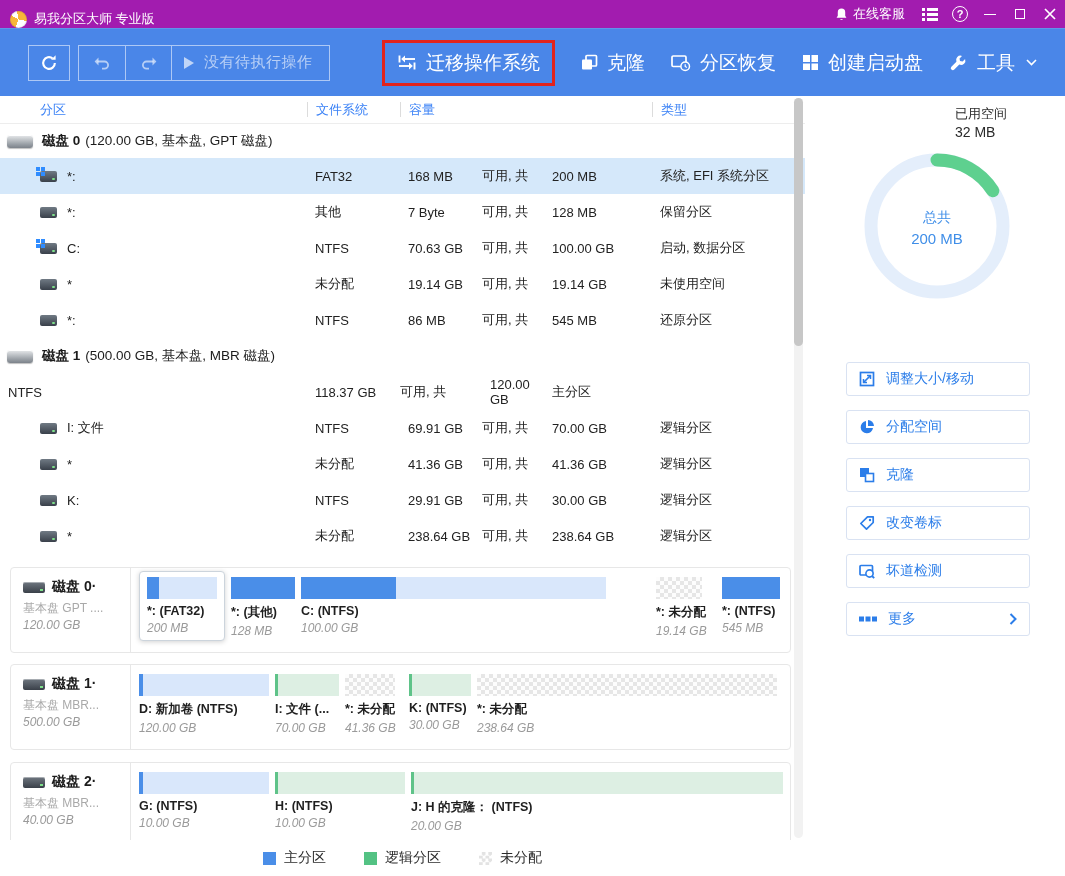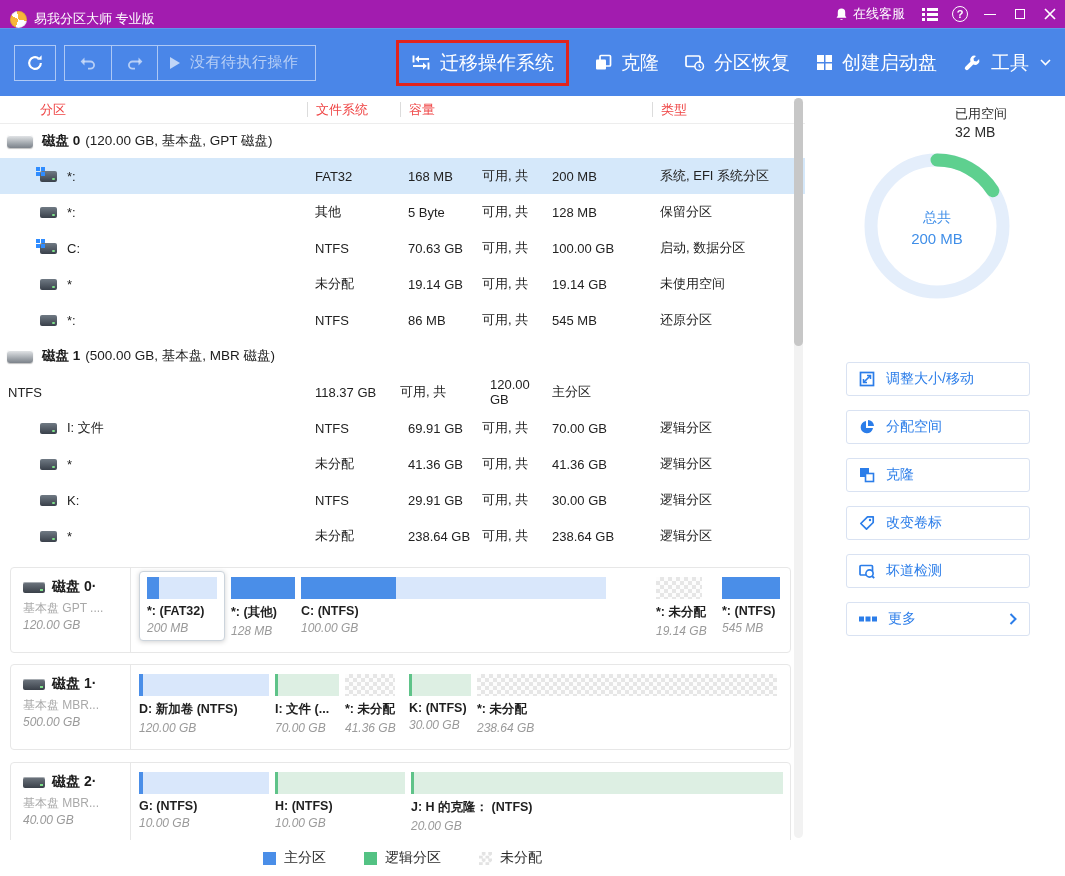--- a/index.html
+++ b/index.html
@@ -14,39 +14,39 @@
         box-shadow:inset 0 0 0 1px rgba(0,0,0,.08)}
   .tb-right{margin-left:auto;display:flex;align-items:center;height:28px}
   .tb-svc{display:flex;align-items:center;gap:5px;padding:0 10px;height:28px;cursor:default}
   .tb-ico{width:30px;height:28px;display:flex;align-items:center;justify-content:center}
   .helpdot{width:16px;height:16px;border-radius:50%;border:1.5px solid #fff;display:flex;align-items:center;
            justify-content:center;font-size:11px;font-weight:bold;color:#fff;box-sizing:border-box}
   .winbox{width:10px;height:10px;border:1.6px solid #fff;box-sizing:border-box}
   .minline{width:12px;height:0;border-top:1.8px solid #fff}
   
   .toolbar{left:0;top:28px;width:1065px;height:68px;background:#4a86e8;display:flex;align-items:center;
-           box-sizing:border-box;padding:0 14px;border-top:1px solid rgba(255,255,255,.12)}
+           box-sizing:border-box;padding:0 28px;border-top:1px solid rgba(255,255,255,.12)}
   .sq-btn{height:36px;border:1px solid rgba(255,255,255,.55);display:flex;align-items:center;
           justify-content:center;background:transparent;color:#fff;box-sizing:border-box}
   .refresh{width:42px}
   .grp{display:flex;margin-left:8px;border:1px solid rgba(255,255,255,.55);height:36px;box-sizing:border-box}
   .grp>div{display:flex;align-items:center;justify-content:center;color:rgba(255,255,255,.6)}
   .grp>div+div{border-left:1px solid rgba(255,255,255,.55)}
   .gseg{width:46px;height:100%;box-sizing:border-box}
   .gplay{padding:0 16px 0 12px;gap:10px;font-size:15px;letter-spacing:.5px}
   .play-tri{width:0;height:0;border-left:10px solid rgba(255,255,255,.65);border-top:6px solid transparent;border-bottom:6px solid transparent}
   .actions-right{margin-left:auto;display:flex;align-items:center;gap:26px}
   .act-btn{display:flex;align-items:center;gap:9px;color:#fff;font-size:19px;background:none;border:none;
            font-family:inherit;cursor:pointer;padding:0}
   .red-frame{border:3px solid #e1231d;padding:7px 12px;display:flex;align-items:center}
   .chev{margin-left:2px}
   
   .left{left:0;top:96px;width:805px;height:780px;background:#fff}
   .thead{display:grid;grid-template-columns:307px 93px 82px 62px 108px auto;height:27px;align-items:center;
-         font-size:13px;color:#ef4444;border-bottom:1px solid #ededed}
+         font-size:13px;color:#3b82f6;border-bottom:1px solid #ededed}
   .thead span{padding-left:8px}
   .thead .h-part{padding-left:40px}
   .thead .h-fs,.thead .h-cap,.thead .h-type{border-left:1px solid #dcdcdc;height:15px;line-height:15px}
   .grow{display:flex;align-items:center;height:34px;font-size:13.5px;color:#1c1c1c;padding-left:7px}
   .grow b{margin:0 5px 0 9px}
   .prow{display:grid;grid-template-columns:307px 93px 82px 62px 108px auto;height:36px;align-items:center;
         font-size:13px;color:#222}
   .prow.sel{background:#d5e8fa}
   .pname{display:flex;align-items:center;gap:10px;padding-left:40px}
   .pcell{padding-left:8px}
@@ -246,21 +246,21 @@
     <span>可用, 共</span>
     <span class="pcell">200 MB</span>
     <span class="pcell">系统, EFI 系统分区</span>
   </div>
   <div class="prow">
     <span class="pname">
         <span class="hdd"></span>
         <span>*:</span>
       </span>
     <span class="pcell">其他</span>
-    <span class="pcell">5 Byte</span>
+    <span class="pcell">7 Byte</span>
     <span>可用, 共</span>
     <span class="pcell">128 MB</span>
     <span class="pcell">保留分区</span>
   </div>
   <div class="prow">
     <span class="pname">
         <span class="hdd">
           <span class="tiles"></span>
         </span>
         <span>C:</span>

